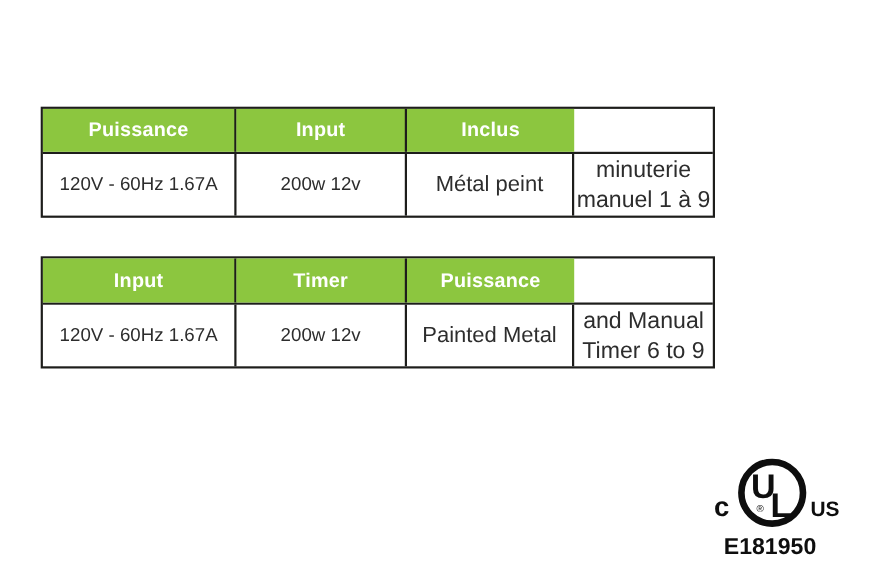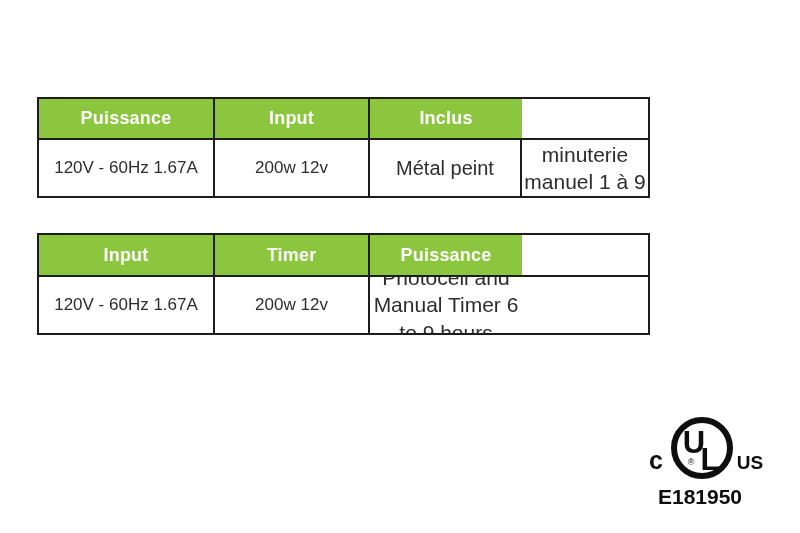--- a/index.html
+++ b/index.html
@@ -109,20 +109,21 @@
 
   <div class="spec-table table-en">
     <div class="trow thead-row">
       <div class="cell">Input</div>
       <div class="cell">Timer</div>
       <div class="cell last">Puissance</div>
     </div>
     <div class="trow tbody-row">
       <div class="cell c1">120V - 60Hz 1.67A</div>
       <div class="cell c2">200w 12v</div>
+      <div class="cell c3">Painted Metal</div>
       <div class="cell c4 last">
         <span class="wrap">Photocell and Manual Timer 6 to 9 hours</span>
       </div>
     </div>
   </div>
 
   <div class="ul-mark">
     <svg viewBox="0 0 160 115" width="160" height="115">
       <circle cx="77" cy="45" r="28" fill="none" stroke="#0e0e0e" stroke-width="6"></circle>
       <text x="69" y="50" font-size="31" font-weight="bold" text-anchor="middle">U</text>

